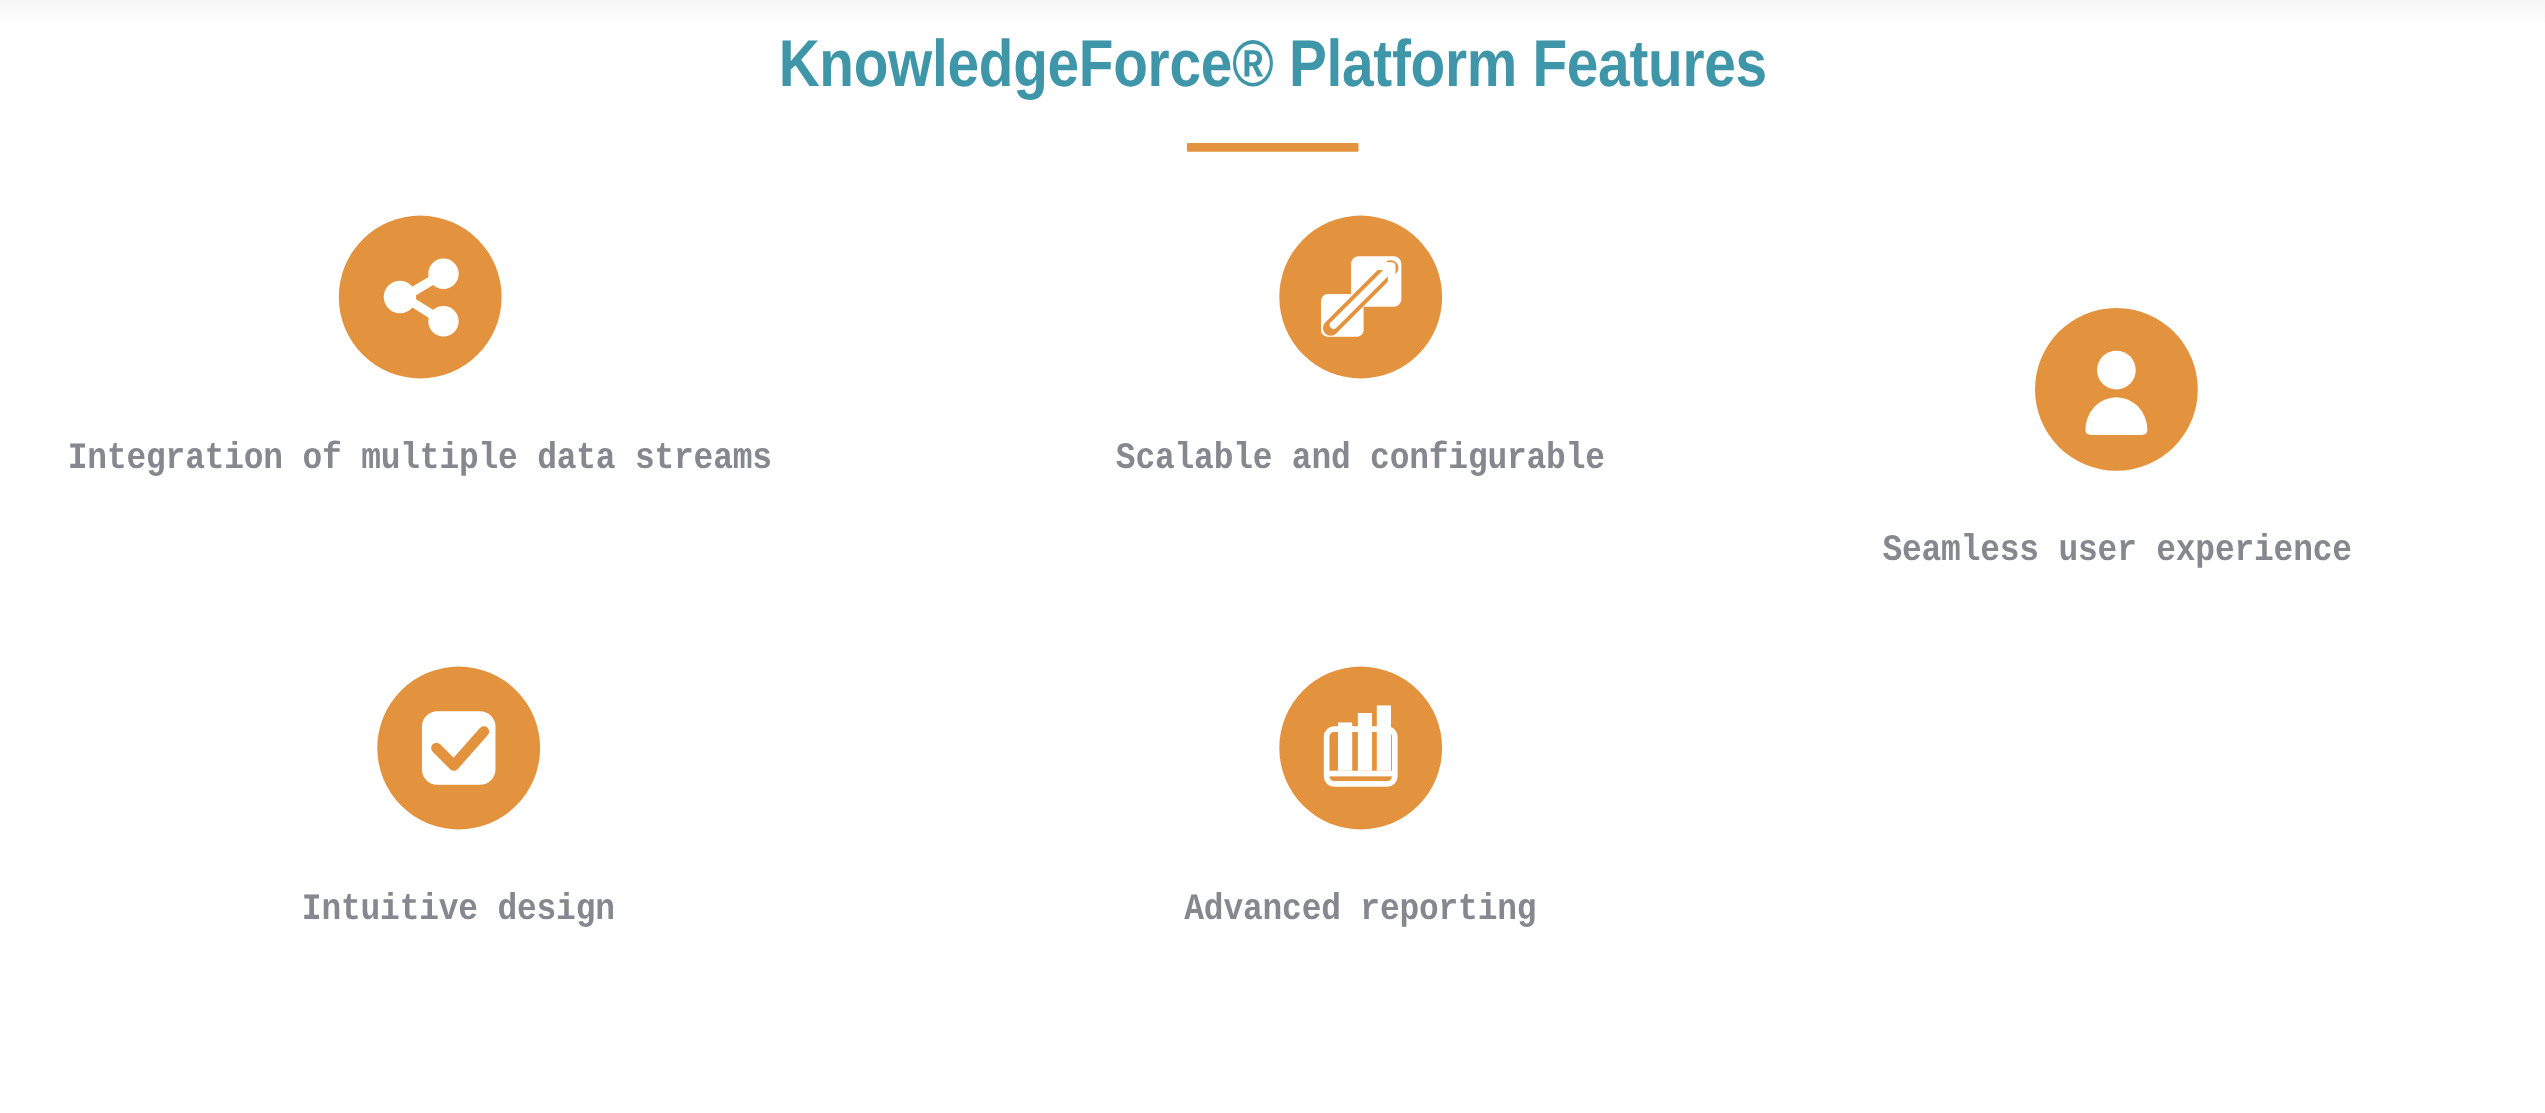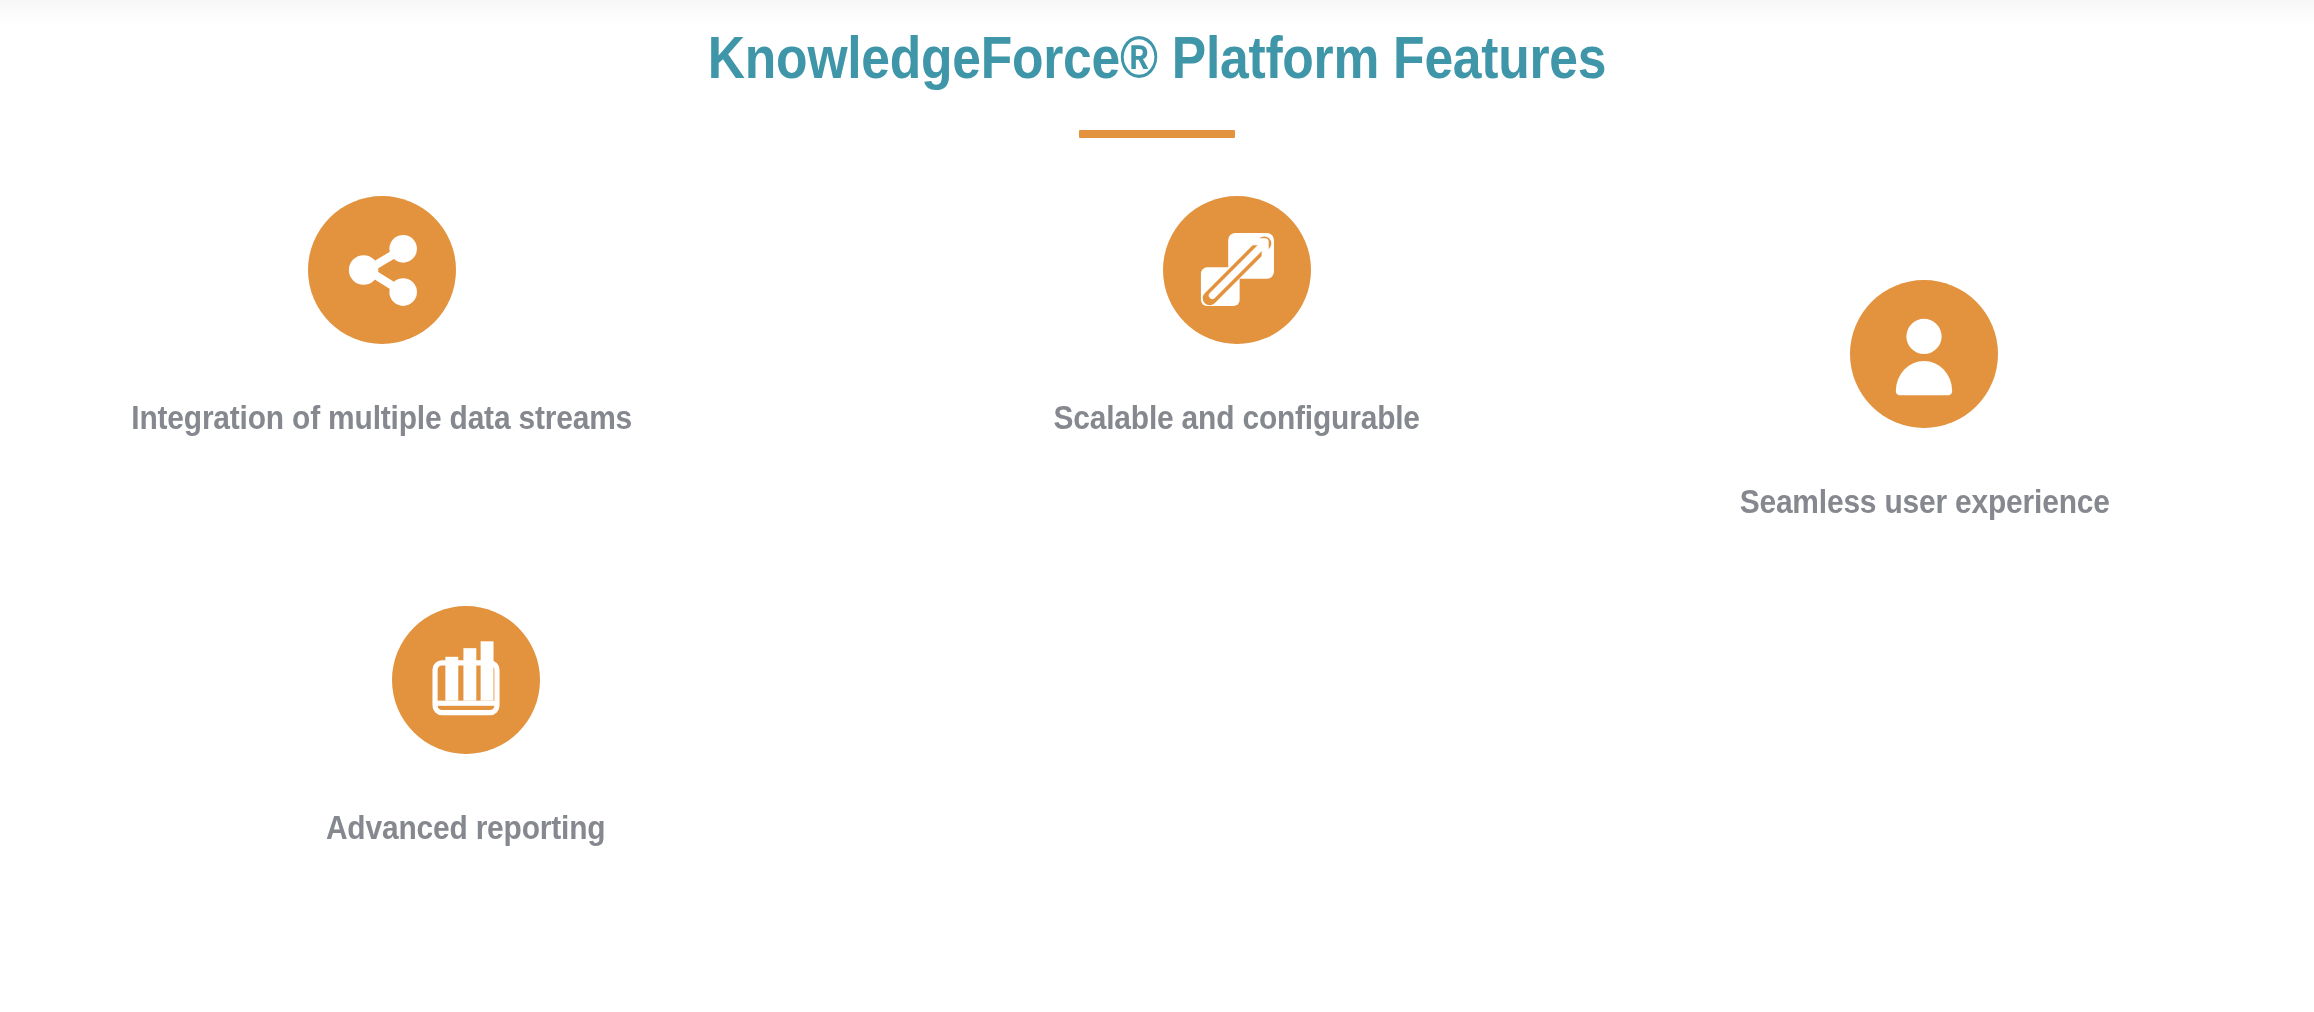--- a/index.html
+++ b/index.html
@@ -59,20 +59,21 @@
   }
 
   
   .features {
     position: absolute;
     top: 196px;
     left: 0;
     width: 2314px;
     display: flex;
     flex-wrap: wrap;
+    font-family: Liberation Mono, monospace;
   }
   .feature {
     width: 33.3333%;
     box-sizing: border-box;
     text-align: center;
   }
   .feature.row2 {
     margin-top: 84px;
   }
   .icon-circle {
@@ -158,20 +159,37 @@
     <div class="feature row2 col-1">
       <div class="icon-circle">
         <svg width="88" height="88" viewBox="0 0 100 100" aria-hidden="true">
           <circle cx="50" cy="30" r="20" fill="#ffffff"></circle>
           <path d="M18 92 a32 34 0 0 1 64 0 q0 5 -6 5 H24 q-6 0 -6 -5 Z" fill="#ffffff"></path>
         </svg>
       </div>
       <div class="feature-label">Seamless user experience</div>
     </div>
 
+    <div class="feature row2 col-2">
+      <div class="icon-circle">
+        <svg width="88" height="88" viewBox="0 0 100 100" aria-hidden="true">
+          <defs>
+            <mask id="checkMask">
+              <rect x="0" y="0" width="100" height="100" fill="#000000"></rect>
+              <rect x="12" y="12" width="76" height="76" rx="16" ry="16" fill="#ffffff"></rect>
+              <polyline points="27,50 45,68 76,33" fill="none" stroke="#000000" stroke-width="11" stroke-linecap="round" stroke-linejoin="round"></polyline>
+            </mask>
+          </defs>
+          <g mask="url(#checkMask)">
+            <rect x="0" y="0" width="100" height="100" fill="#ffffff"></rect>
+          </g>
+        </svg>
+      </div>
+      <div class="feature-label">Intuitive design</div>
+    </div>
 
     <div class="feature row2 col-3">
       <div class="icon-circle">
         <svg width="86" height="86" viewBox="0 0 100 100" aria-hidden="true">
           <rect x="14" y="30" width="72" height="58" rx="8" ry="8" fill="none" stroke="#ffffff" stroke-width="6"></rect>
           <rect x="14" y="74" width="72" height="6" fill="#ffffff"></rect>
           <rect x="26" y="23" width="15" height="51" fill="#ffffff"></rect>
           <rect x="47" y="13" width="15" height="61" fill="#ffffff"></rect>
           <rect x="67" y="5" width="15" height="69" fill="#ffffff"></rect>
         </svg>

